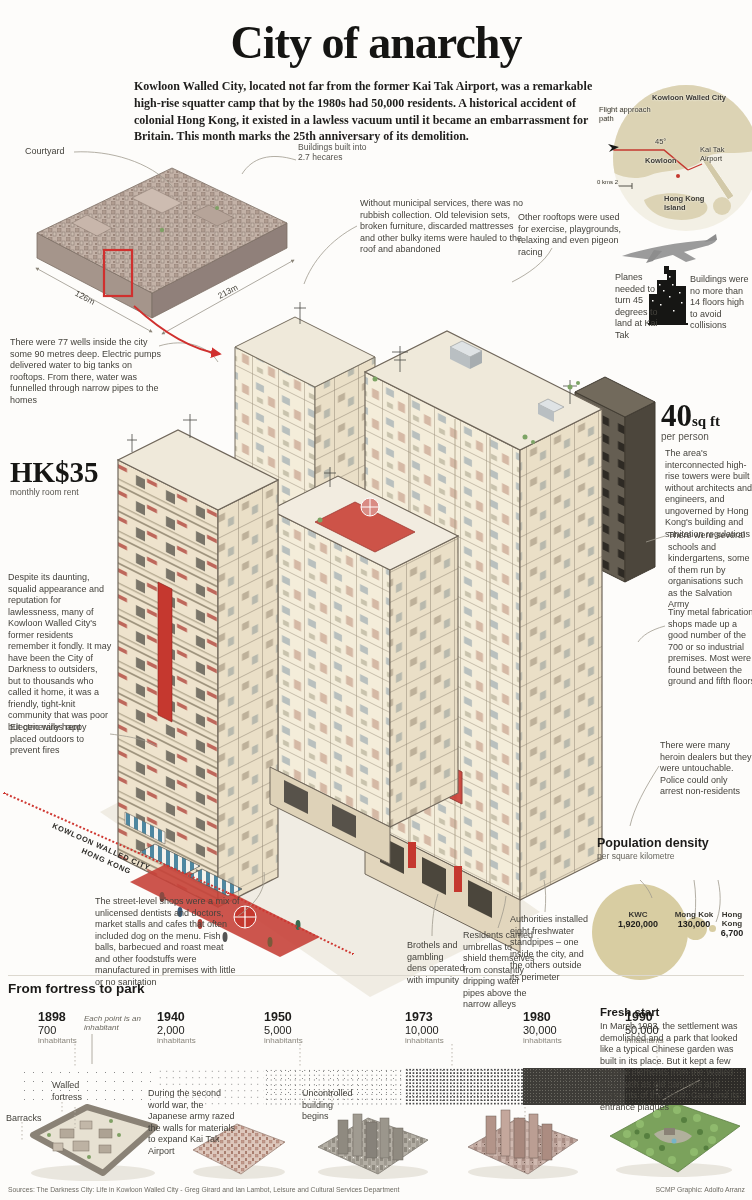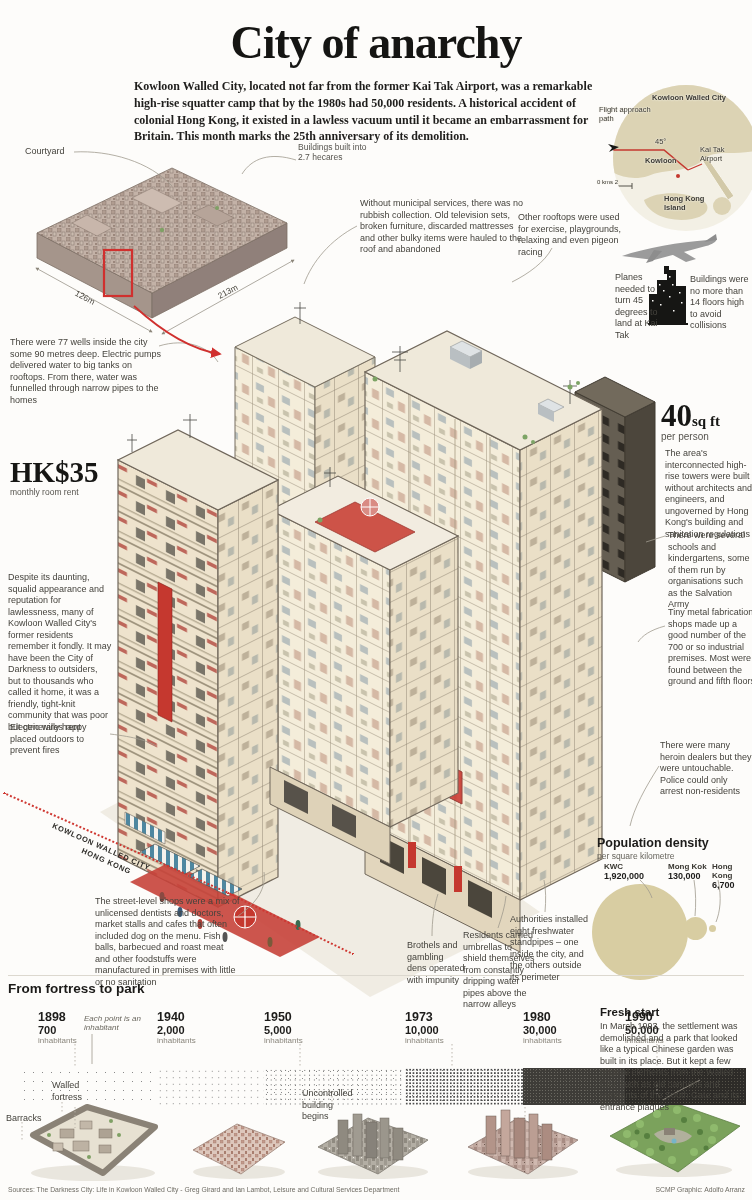--- a/index.html
+++ b/index.html
@@ -26,31 +26,31 @@
   .rot213{transform:rotate(-28deg);transform-origin:0 0;}
   .dimlabel{font-size:8.5px;color:#4a473f;}
 
   .boundary{position:absolute;transform-origin:0 0;z-index:3;}
   .boundary-line{border-top:2.2px dotted #cf3832;width:100%;}
   .bl1{font-size:7.5px;font-weight:bold;color:#2d2b27;letter-spacing:.7px;margin:4px 0 2px 58px;white-space:nowrap;}
   .bl2{font-size:7.5px;font-weight:bold;color:#2d2b27;letter-spacing:.7px;margin-left:95px;white-space:nowrap;}
 
   .pop-title{font-size:12.5px;font-weight:bold;color:#1c1b19;}
   .pop-sub{font-size:8.5px;color:#66635b;}
-  .pop-label{position:absolute;text-align:left;z-index:3;}
+  .pop-label{position:absolute;text-align:center;z-index:3;margin-top:48px;}
   .pop-name{font-size:8px;font-weight:bold;color:#3a3832;}
   .pop-value{font-size:9px;font-weight:bold;color:#1d1c1a;}
   .pop-circle{position:absolute;border-radius:50%;background:#d8cda2;z-index:2;}
 
   .tl-title{font-size:13.5px;font-weight:bold;color:#1b1a18;}
   .tl-sub{font-size:9px;color:#55534c;}
   .tl-rule{position:absolute;left:8px;top:975px;width:736px;height:1px;background:#dcd8cf;z-index:2;}
   .tl-point{position:absolute;z-index:3;}
   .tl-year{font-size:12.5px;font-weight:bold;color:#1d1c1a;}
-  .tl-value{font-size:11px;font-weight:bold;color:#1d1c1a;}
+  .tl-value{font-size:11px;font-weight:normal;color:#1d1c1a;}
   .tl-unit{font-size:8px;color:#8a867c;}
   .tl-note{font-style:italic;font-size:8px;color:#6b685f;}
 
   .strip{position:absolute;left:20px;top:1068px;width:726px;height:37px;display:flex;z-index:2;}
   .seg{height:100%;}
   .seg1{width:137px;background-image:radial-gradient(#8a8a8a .7px,transparent .8px),radial-gradient(#ababab .6px,transparent .7px);background-size:9px 9px,14px 14px;background-position:0 0,4px 5px;}
   .seg2{width:107px;background-image:radial-gradient(#7d7d7d .7px,transparent .8px),radial-gradient(#9b9b9b .6px,transparent .7px);background-size:6.5px 6.5px,10px 10px;}
   .seg3{width:141px;background-image:radial-gradient(#666 .7px,transparent .8px),radial-gradient(#8a8a8a .6px,transparent .7px);background-size:4.8px 4.8px,7px 7px;}
   .seg4{width:118px;background-image:radial-gradient(#4c4c4c .8px,transparent .9px),radial-gradient(#777 .6px,transparent .7px);background-size:3.4px 3.4px,5px 5px;}
   .seg5{width:102px;background-color:#3e3c38;background-image:radial-gradient(#6b6962 .7px,transparent .8px),radial-gradient(#57544d .8px,transparent .9px);background-size:3px 3px,5px 5px;}
@@ -399,20 +399,21 @@
       <rect x="38" y="50" width="10" height="8" fill="#c9beaf"></rect>
     </g>
     <g fill="#7fa065">
       <circle cx="34" cy="42" r="2"></circle>
         <circle cx="104" cy="42" r="2"></circle>
       <circle cx="74" cy="64" r="2"></circle>
         <circle cx="96" cy="28" r="2"></circle>
     </g>
   </svg>
 
+  <div class="txt ann" style="left:148px;top:1088px;width:94px">During the second world war, the Japanese army razed the walls for materials to expand Kai Tak Airport</div>
   <svg class="ill" style="left:185px;top:1112px" width="108" height="70" viewBox="0 0 108 70">
     <ellipse cx="54" cy="60" rx="46" ry="7" fill="#dcd7cc" opacity="0.6"></ellipse>
     <path d="M8,38 L52,12 L100,30 L56,62 Z" fill="url(#rubble)" stroke="#9a8276" stroke-width="0.8"></path>
   </svg>
 
   <div class="txt ann" style="left:302px;top:1088px;width:60px">Uncontrolled building begins</div>
   <svg class="ill" style="left:308px;top:1102px" width="130" height="80" viewBox="0 0 130 80">
     <ellipse cx="65" cy="70" rx="55" ry="7" fill="#dcd7cc" opacity="0.6"></ellipse>
     <path d="M10,45 L60,16 L120,38 L70,72 Z" fill="url(#graycity)" stroke="#7e7870" stroke-width="0.8"></path>
     <g stroke="#6b665e" stroke-width="0.5">

